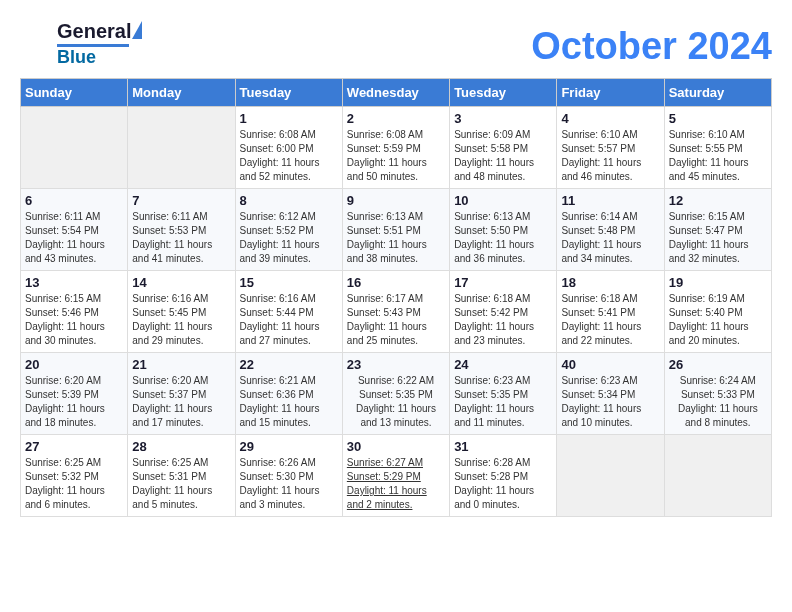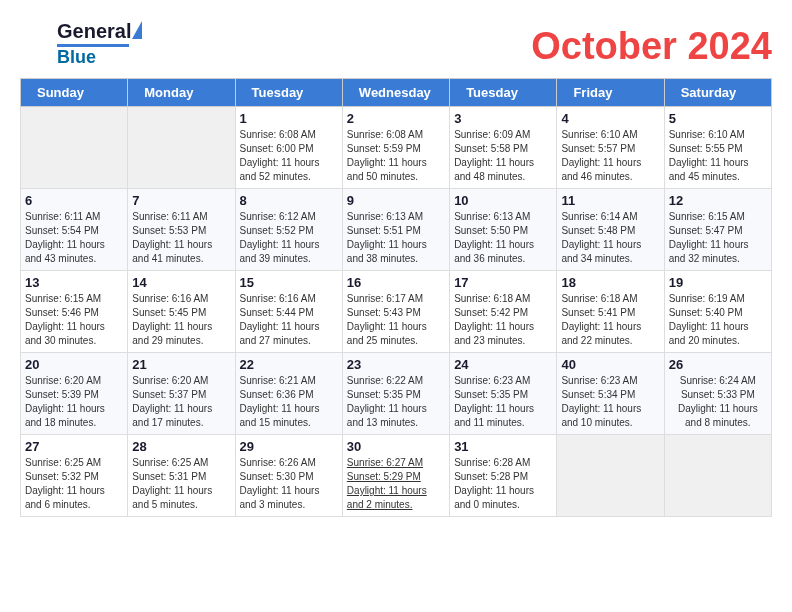--- a/index.html
+++ b/index.html
@@ -21,40 +21,40 @@
       display: flex;
       flex-direction: column;
       align-items: flex-start;
     }
     .title-area {
       text-align: right;
     }
     .month-title {
       font-size: 38px;
       font-weight: bold;
-      color: #ef4444;
+      color: #3b82f6;
       line-height: 1.1;
     }
     .location {
       font-size: 16px;
       color: #555;
     }
     table {
       width: 100%;
       border-collapse: collapse;
       table-layout: fixed;
     }
     thead tr {
       background: #3a7bd5;
     }
     thead th {
       color: #fff;
       font-size: 13px;
       font-weight: bold;
-      padding: 6px 16px;
+      padding: 6px 4px;
       text-align: left;
       border: 1px solid #ccc;
     }
     tbody td {
       vertical-align: top;
       border: 1px solid #ddd;
       padding: 4px 4px;
       font-size: 10.5px;
       color: #222;
       height: 80px;
@@ -299,21 +299,21 @@
         </td>
         <td>
           <span class="day-num">22</span>
           <div class="day-info" style="white-space: pre-wrap;">Sunrise: 6:21 AM
 Sunset: 6:36 PM
 Daylight: 11 hours
 and 15 minutes.</div>
         </td>
         <td>
           <span class="day-num">23</span>
-          <div class="day-info" style="white-space: pre-wrap;">Sunrise: 6:22 AM
+          <div class="day-info" style="white-space: pre-wrap; text-align: center;">Sunrise: 6:22 AM
 Sunset: 5:35 PM
 Daylight: 11 hours
 and 13 minutes.</div>
         </td>
         <td>
           <span class="day-num">24</span>
           <div class="day-info" style="white-space: pre-wrap;">Sunrise: 6:23 AM
 Sunset: 5:35 PM
 Daylight: 11 hours
 and 11 minutes.</div>

